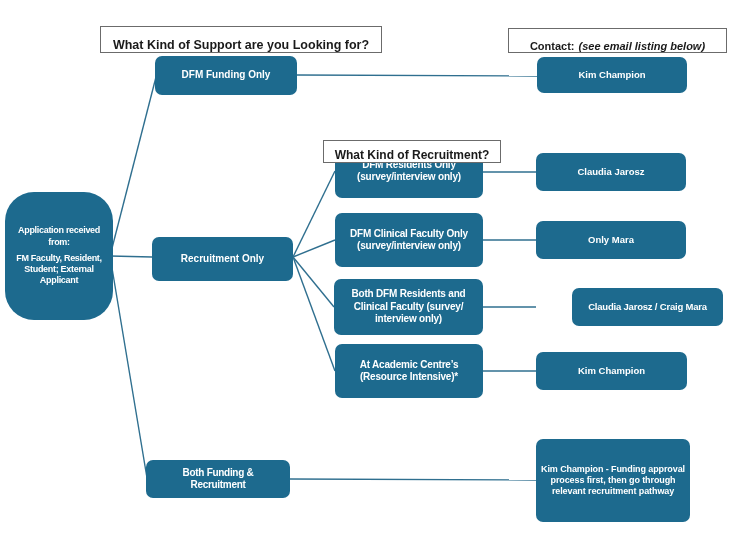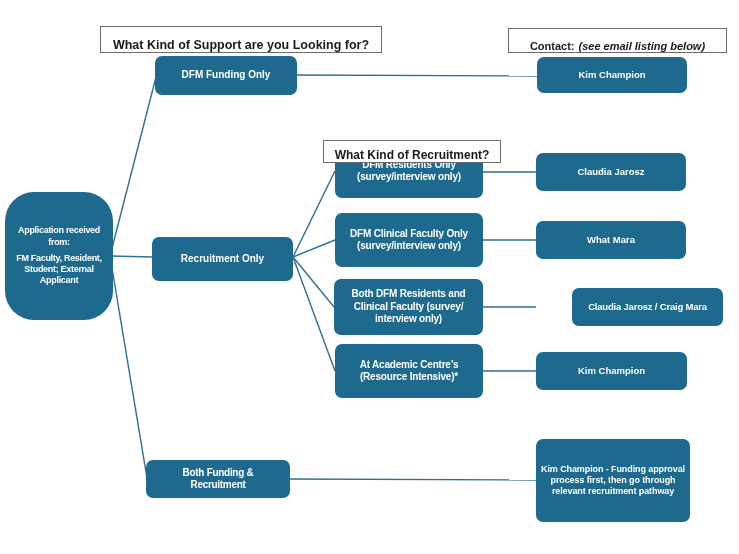--- a/index.html
+++ b/index.html
@@ -91,21 +91,21 @@
 
   <div class="node funding">DFM Funding Only</div>
   <div class="node kim1">Kim Champion</div>
 
   <div class="node recruitment-only">Recruitment Only</div>
 
   <div class="node residents">DFM Residents Only (survey/interview only)</div>
   <div class="node claudia">Claudia Jarosz</div>
 
   <div class="node clinical">DFM Clinical Faculty Only (survey/interview only)</div>
-  <div class="node craig">What Mara</div>
+  <div class="node craig">Only Mara</div>
 
   <div class="node both-dfm">Both DFM Residents and Clinical Faculty (survey/ interview only)</div>
   <div class="node claudia-craig">Claudia Jarosz / Craig Mara</div>
 
   <div class="node academic">At Academic Centre’s (Resource Intensive)*</div>
   <div class="node kim2">Kim Champion</div>
 
   <div class="node both-funding">Both Funding &amp; Recruitment</div>
   <div class="node kim3">Kim Champion - Funding approval process first, then go through relevant recruitment pathway</div>
 

